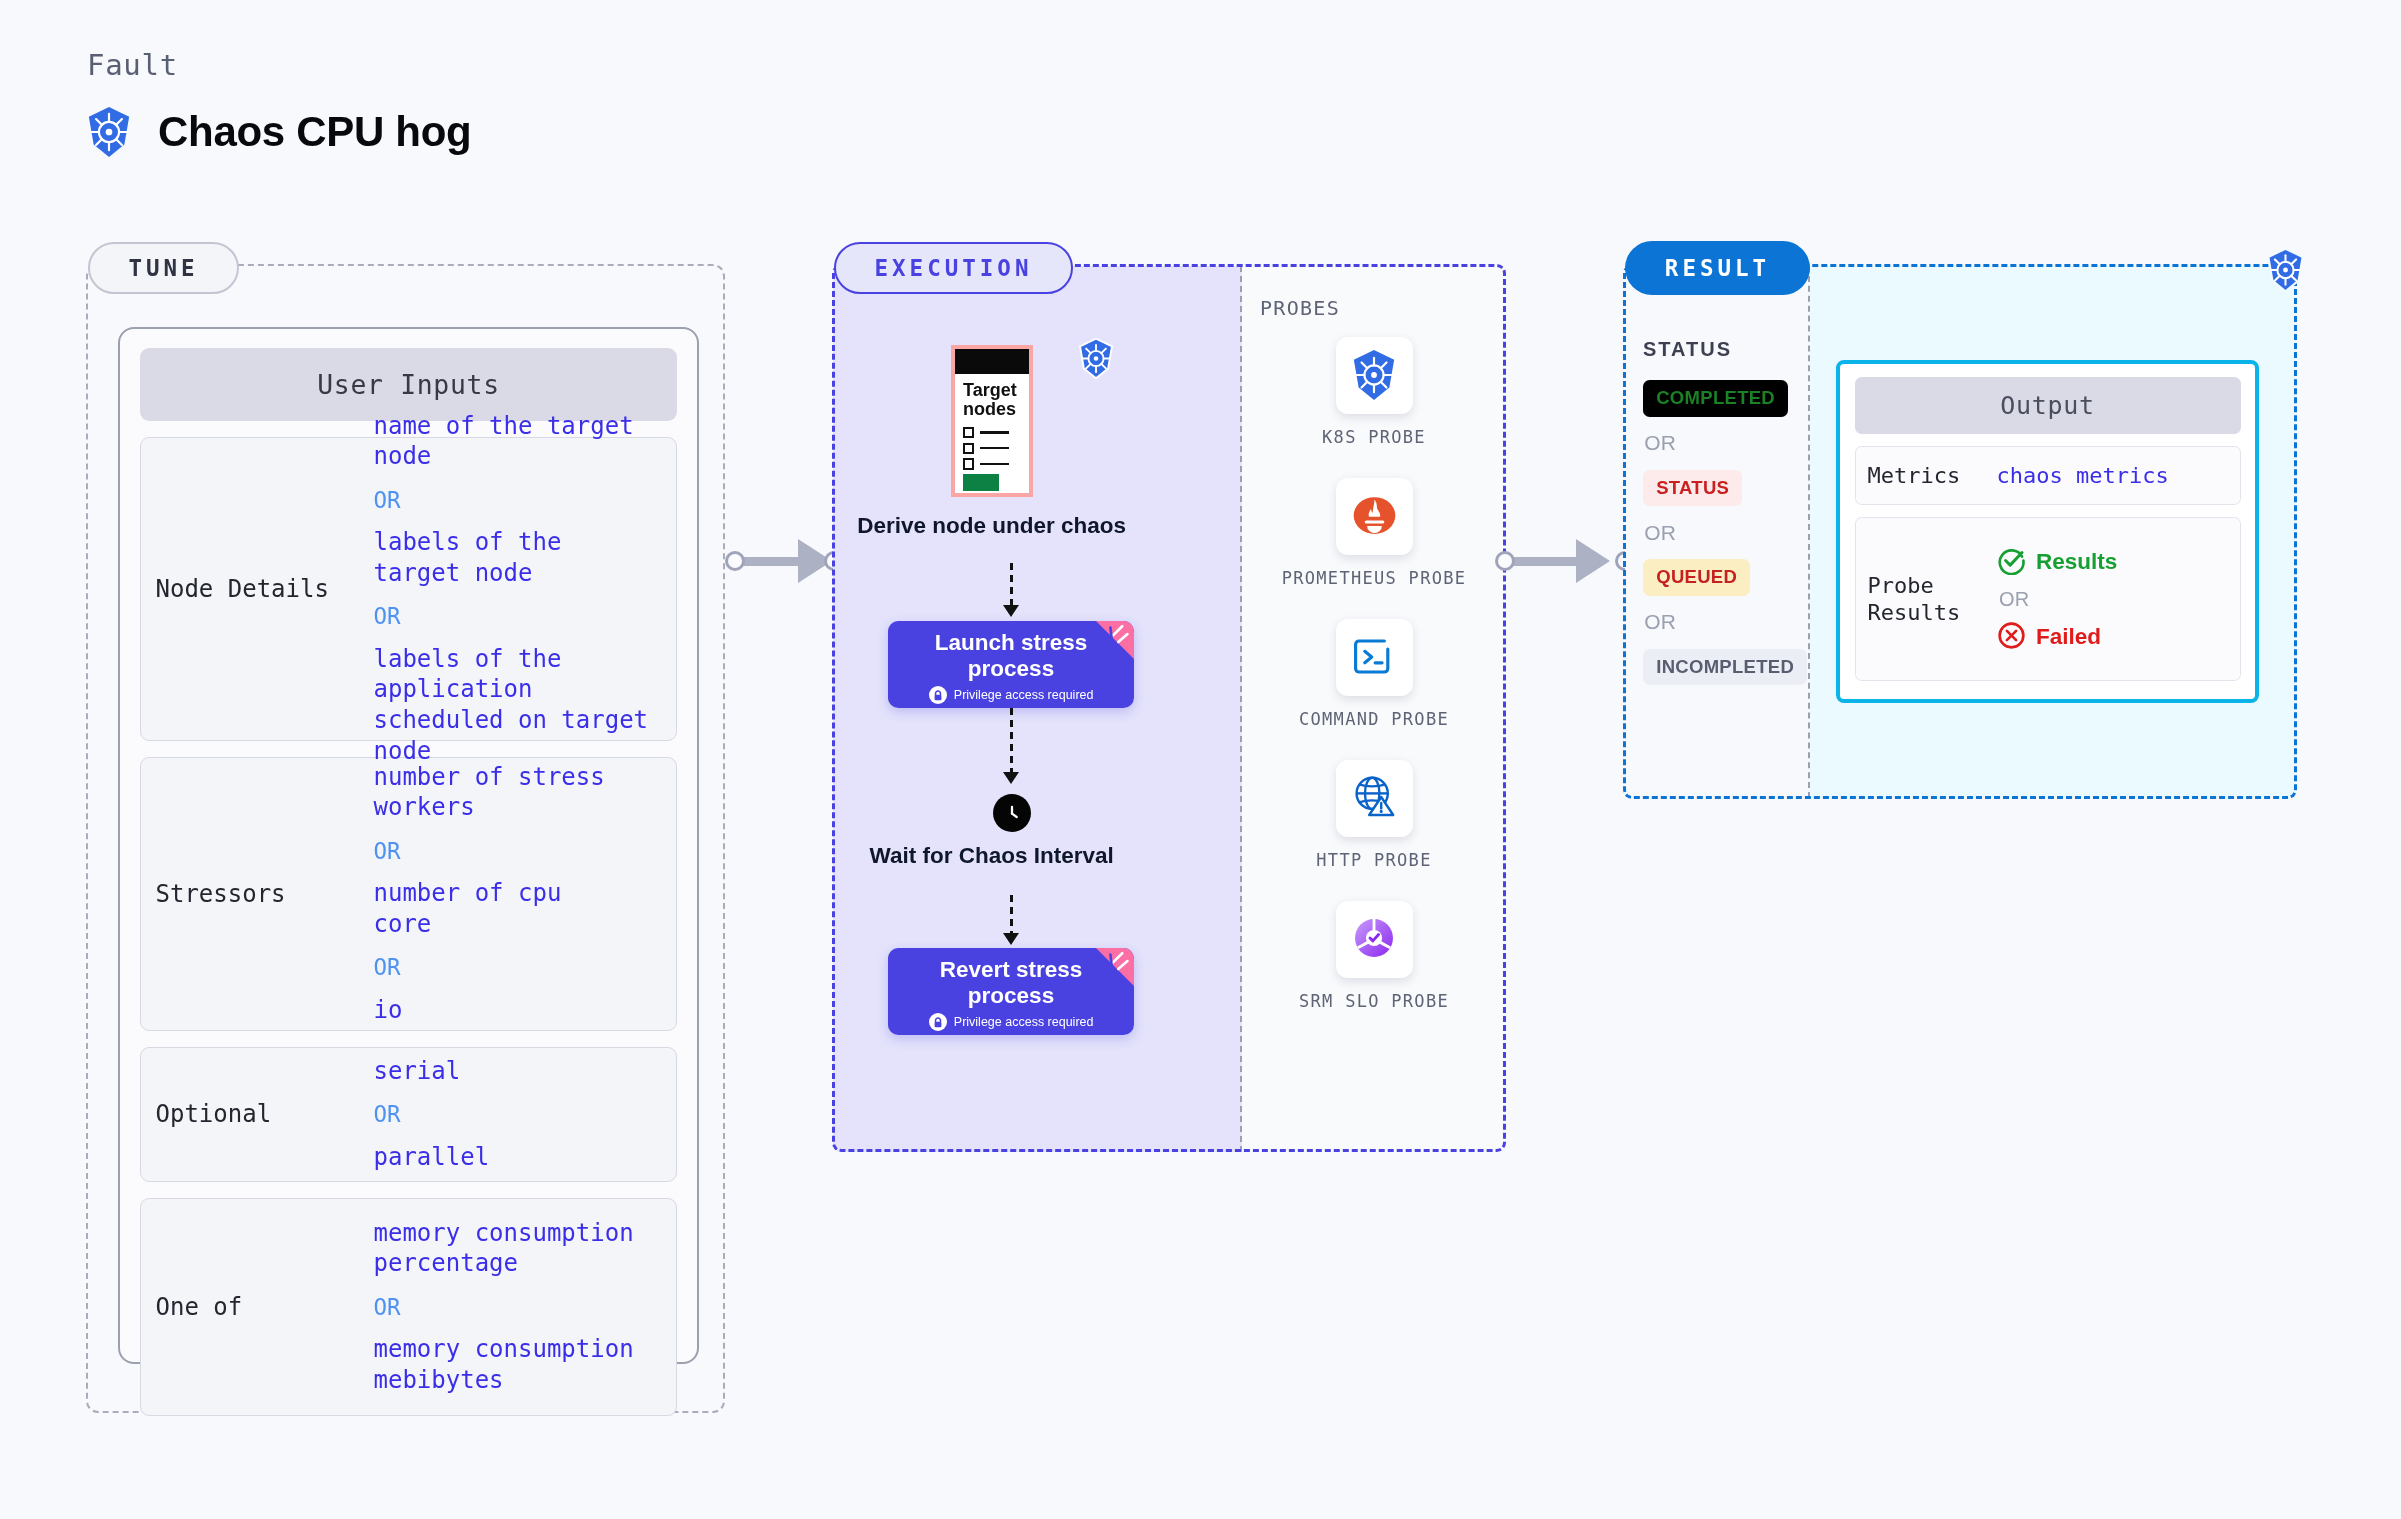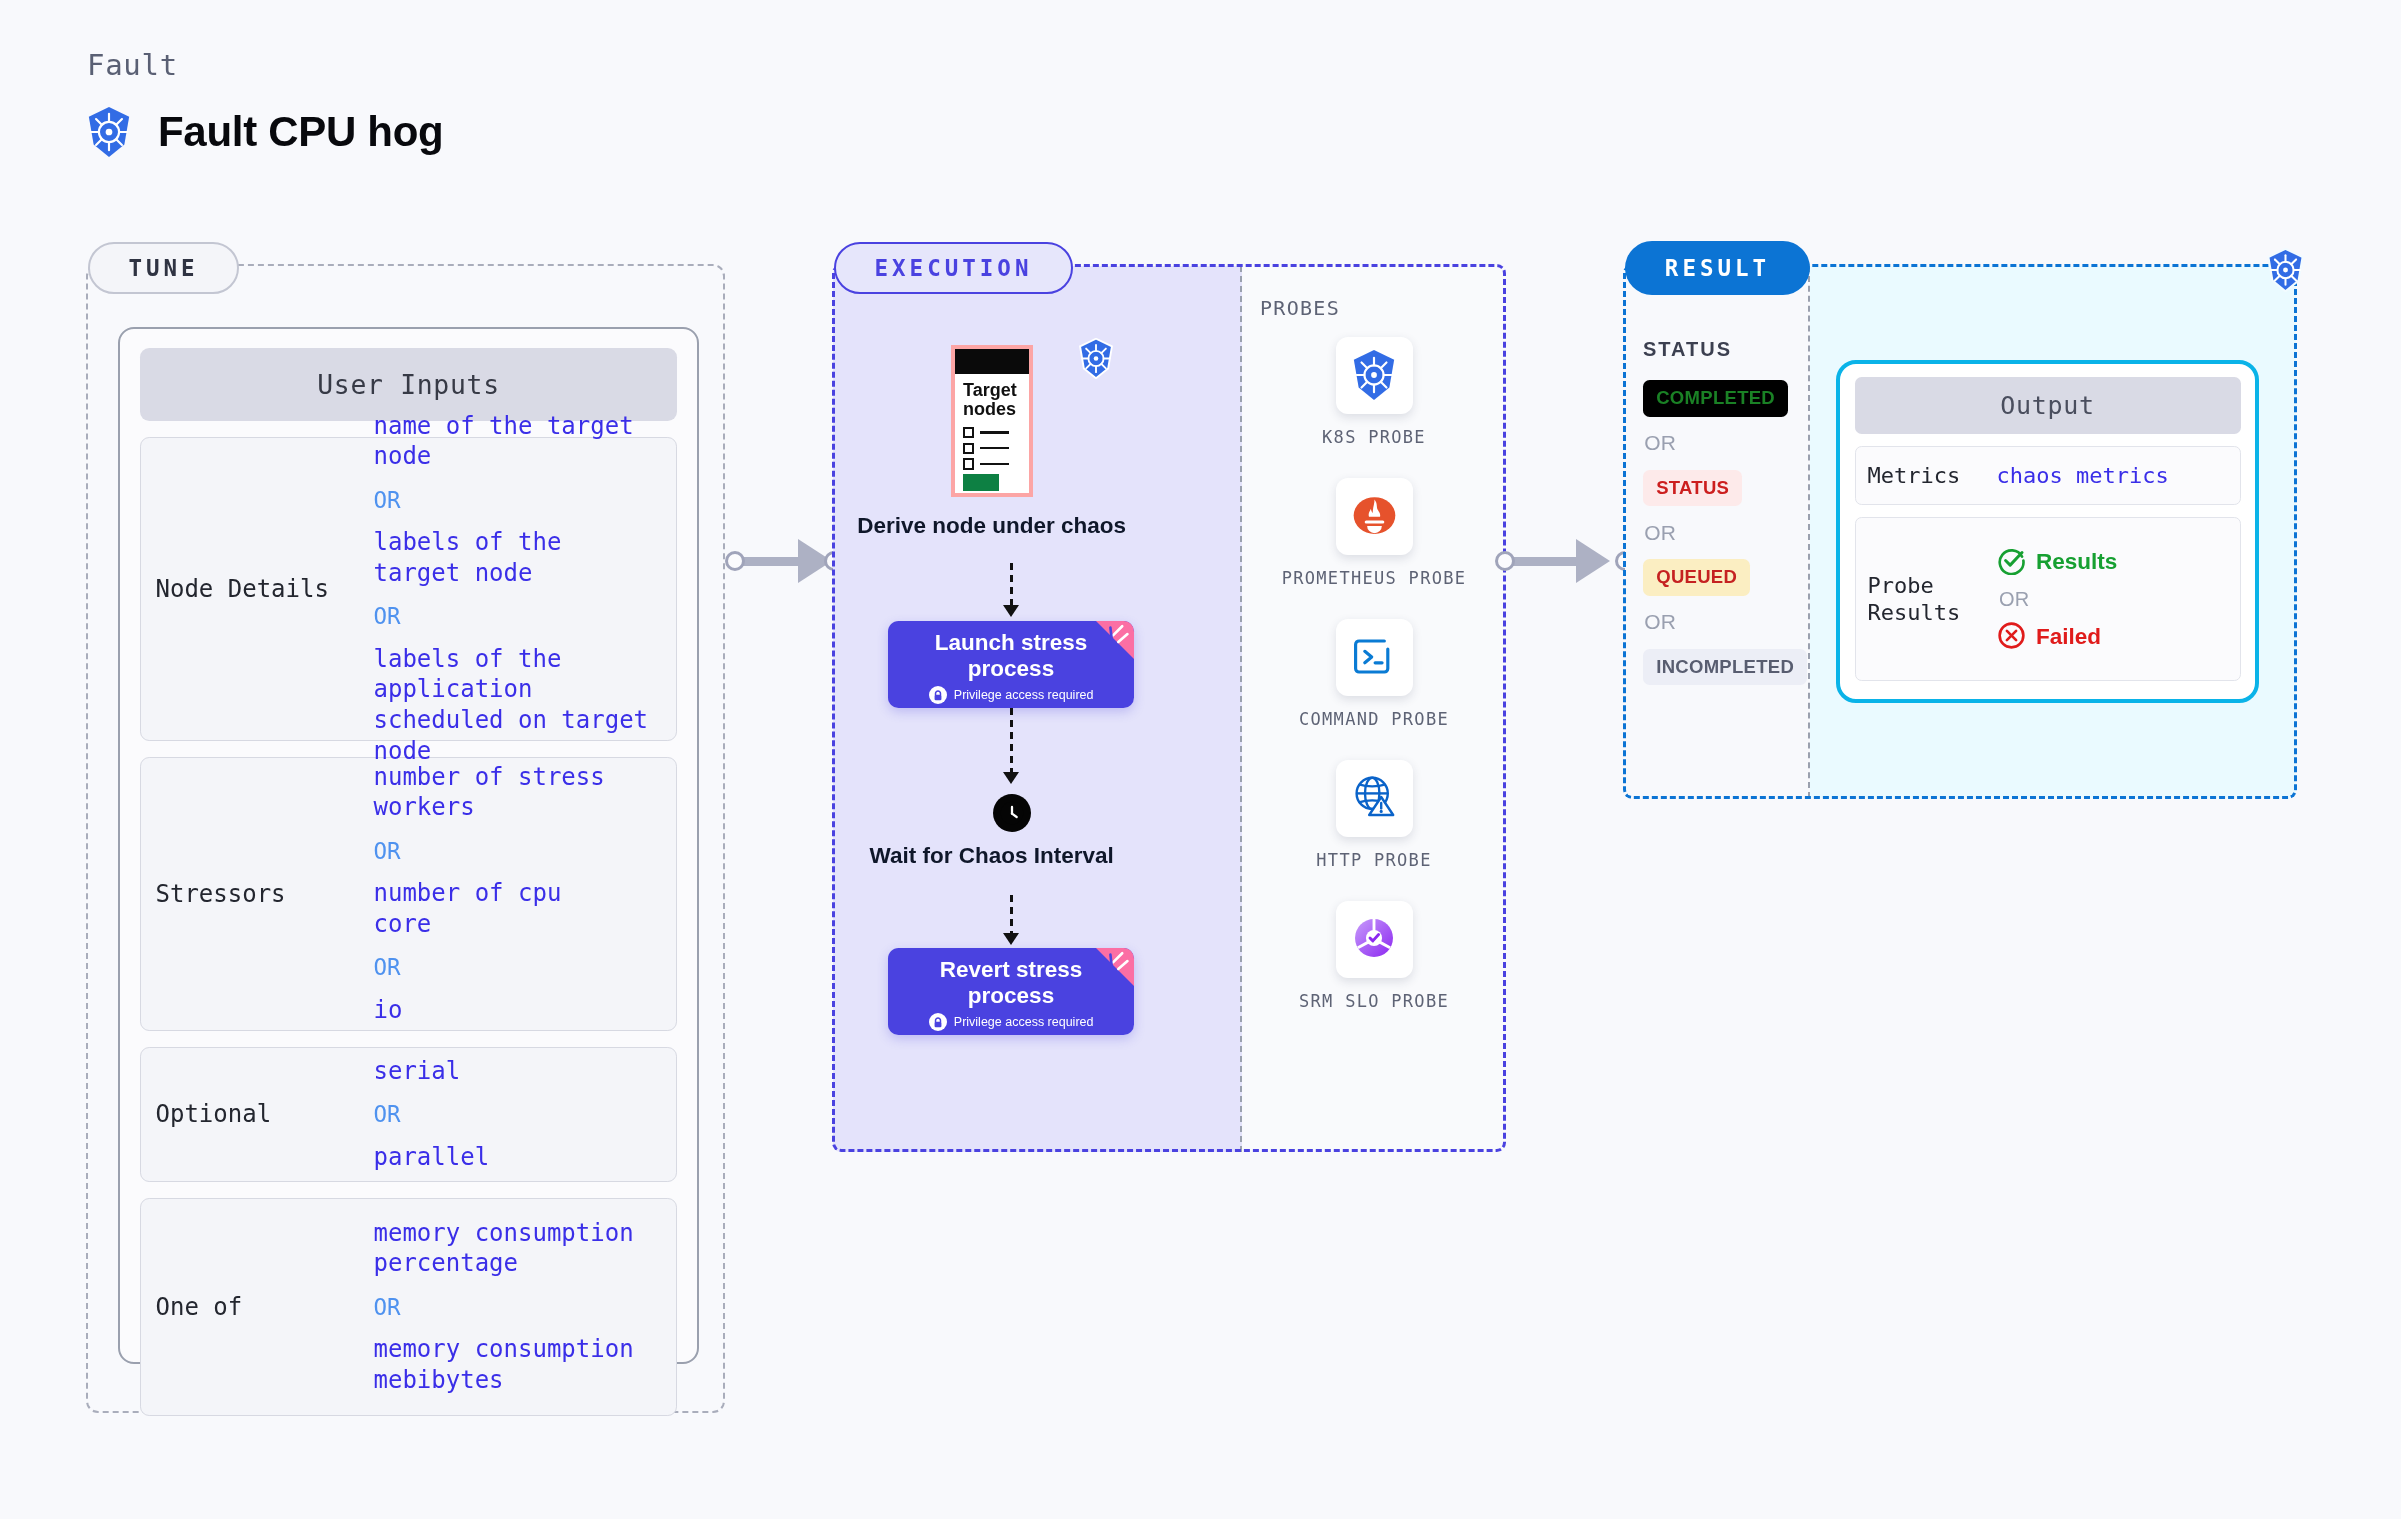--- a/index.html
+++ b/index.html
@@ -235,21 +235,21 @@
   .chip-queued      { background: #fbeec2; color: #c52121; }
   .chip-incompleted { background: #eceef6; color: #585d70; }
   .status-or {
     font-size: 21px; color: #9aa0b0; margin: 14.5px 0 14.5px 1.3px;
     font-family: "Liberation Sans", sans-serif;
   }
 
   .output-card {
     position: absolute; left: 1836px; top: 360px;
     width: 423px; height: 343px;
-    background: #ffffff; border: 4px solid #0ab3e8; border-radius: 20px;
+    background: #ffffff; border: 4px solid #0ab3e8; border-radius: 8px;
     padding: 13.2px 14.5px;
   }
   .out-header {
     height: 57px; background: #d9dae5; border-radius: 6.6px;
     display: flex; align-items: center; justify-content: center;
     font-family: "DejaVu Sans Mono", monospace;
     font-size: 25px; color: #4a4e5e; letter-spacing: 0.7px;
   }
   .out-row {
     margin-top: 12px; background: #fbfbfd; border: 1.3px solid #e2e4eb;
@@ -307,21 +307,21 @@
           <line x1="12" y1="54" x2="29" y2="54"></line>
             <line x1="71" y1="54" x2="88" y2="54"></line>
           <line x1="23" y1="27" x2="35" y2="39"></line>
             <line x1="65" y1="69" x2="77" y2="81"></line>
           <line x1="77" y1="27" x2="65" y2="39"></line>
             <line x1="35" y1="69" x2="23" y2="81"></line>
         </g>
         <circle cx="50" cy="54" r="7" fill="#fff"></circle>
       </svg>
     </span>
-    <span class="fault-title">Fault CPU hog</span>
+    <span class="fault-title">Chaos CPU hog</span>
   </div>
 
   <div class="tune-region"></div>
   <div class="pill pill-tune">TUNE</div>
 
   <div class="tune-card">
     <div class="ui-header">User Inputs</div>
 
     <div class="ui-row row-node">
       <div class="ui-row-label">Node Details</div>

